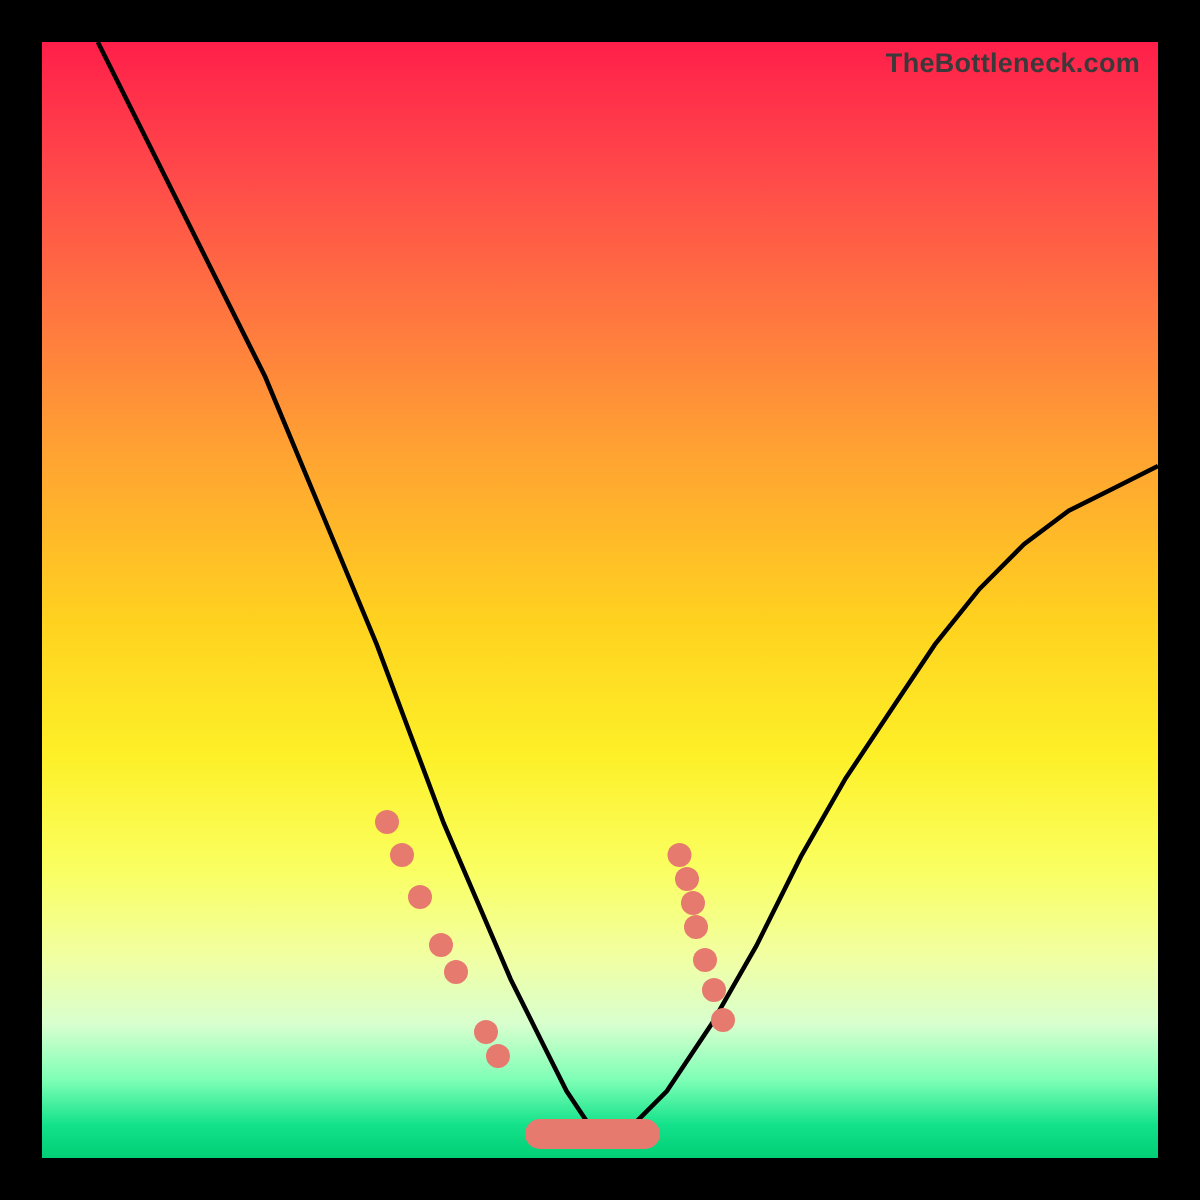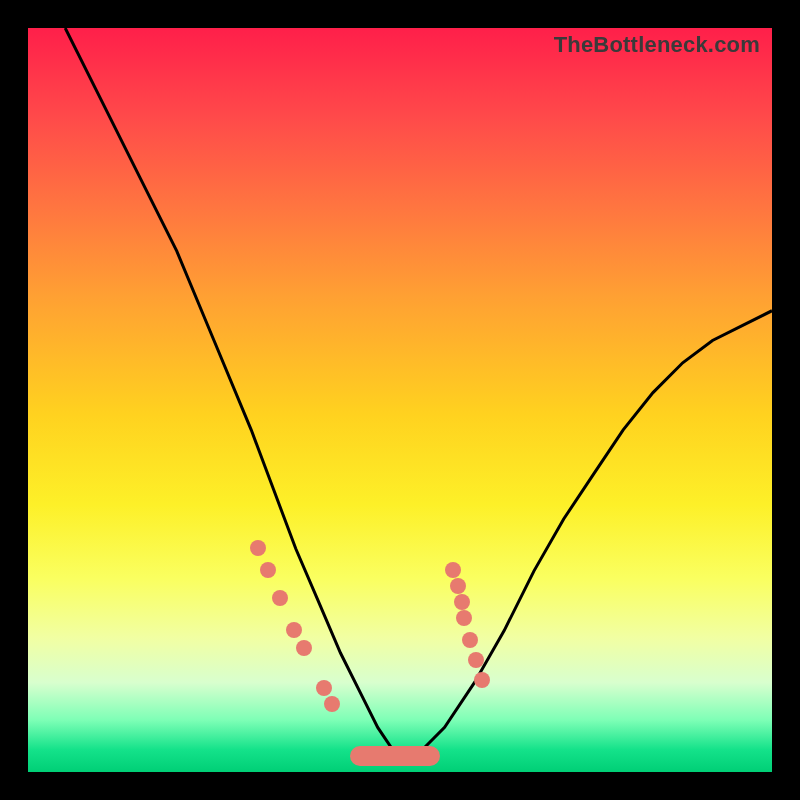--- a/index.html
+++ b/index.html
@@ -36,21 +36,21 @@
       #d8ffce 88%,
       #7effb6 93%,
       #14e28a 97%,
       #00cf76 100%
     );
   }
   .watermark {
     position: absolute;
     top: 4px;
     right: 12px;
-    font-size: 22px;
+    font-size: 18px;
     font-weight: 600;
     color: #3a3a3a;
     letter-spacing: 0.2px;
     z-index: 10;
   }
   svg.curve {
     position: absolute;
     top: 0; left: 0;
     width: 744px;
     height: 744px;

